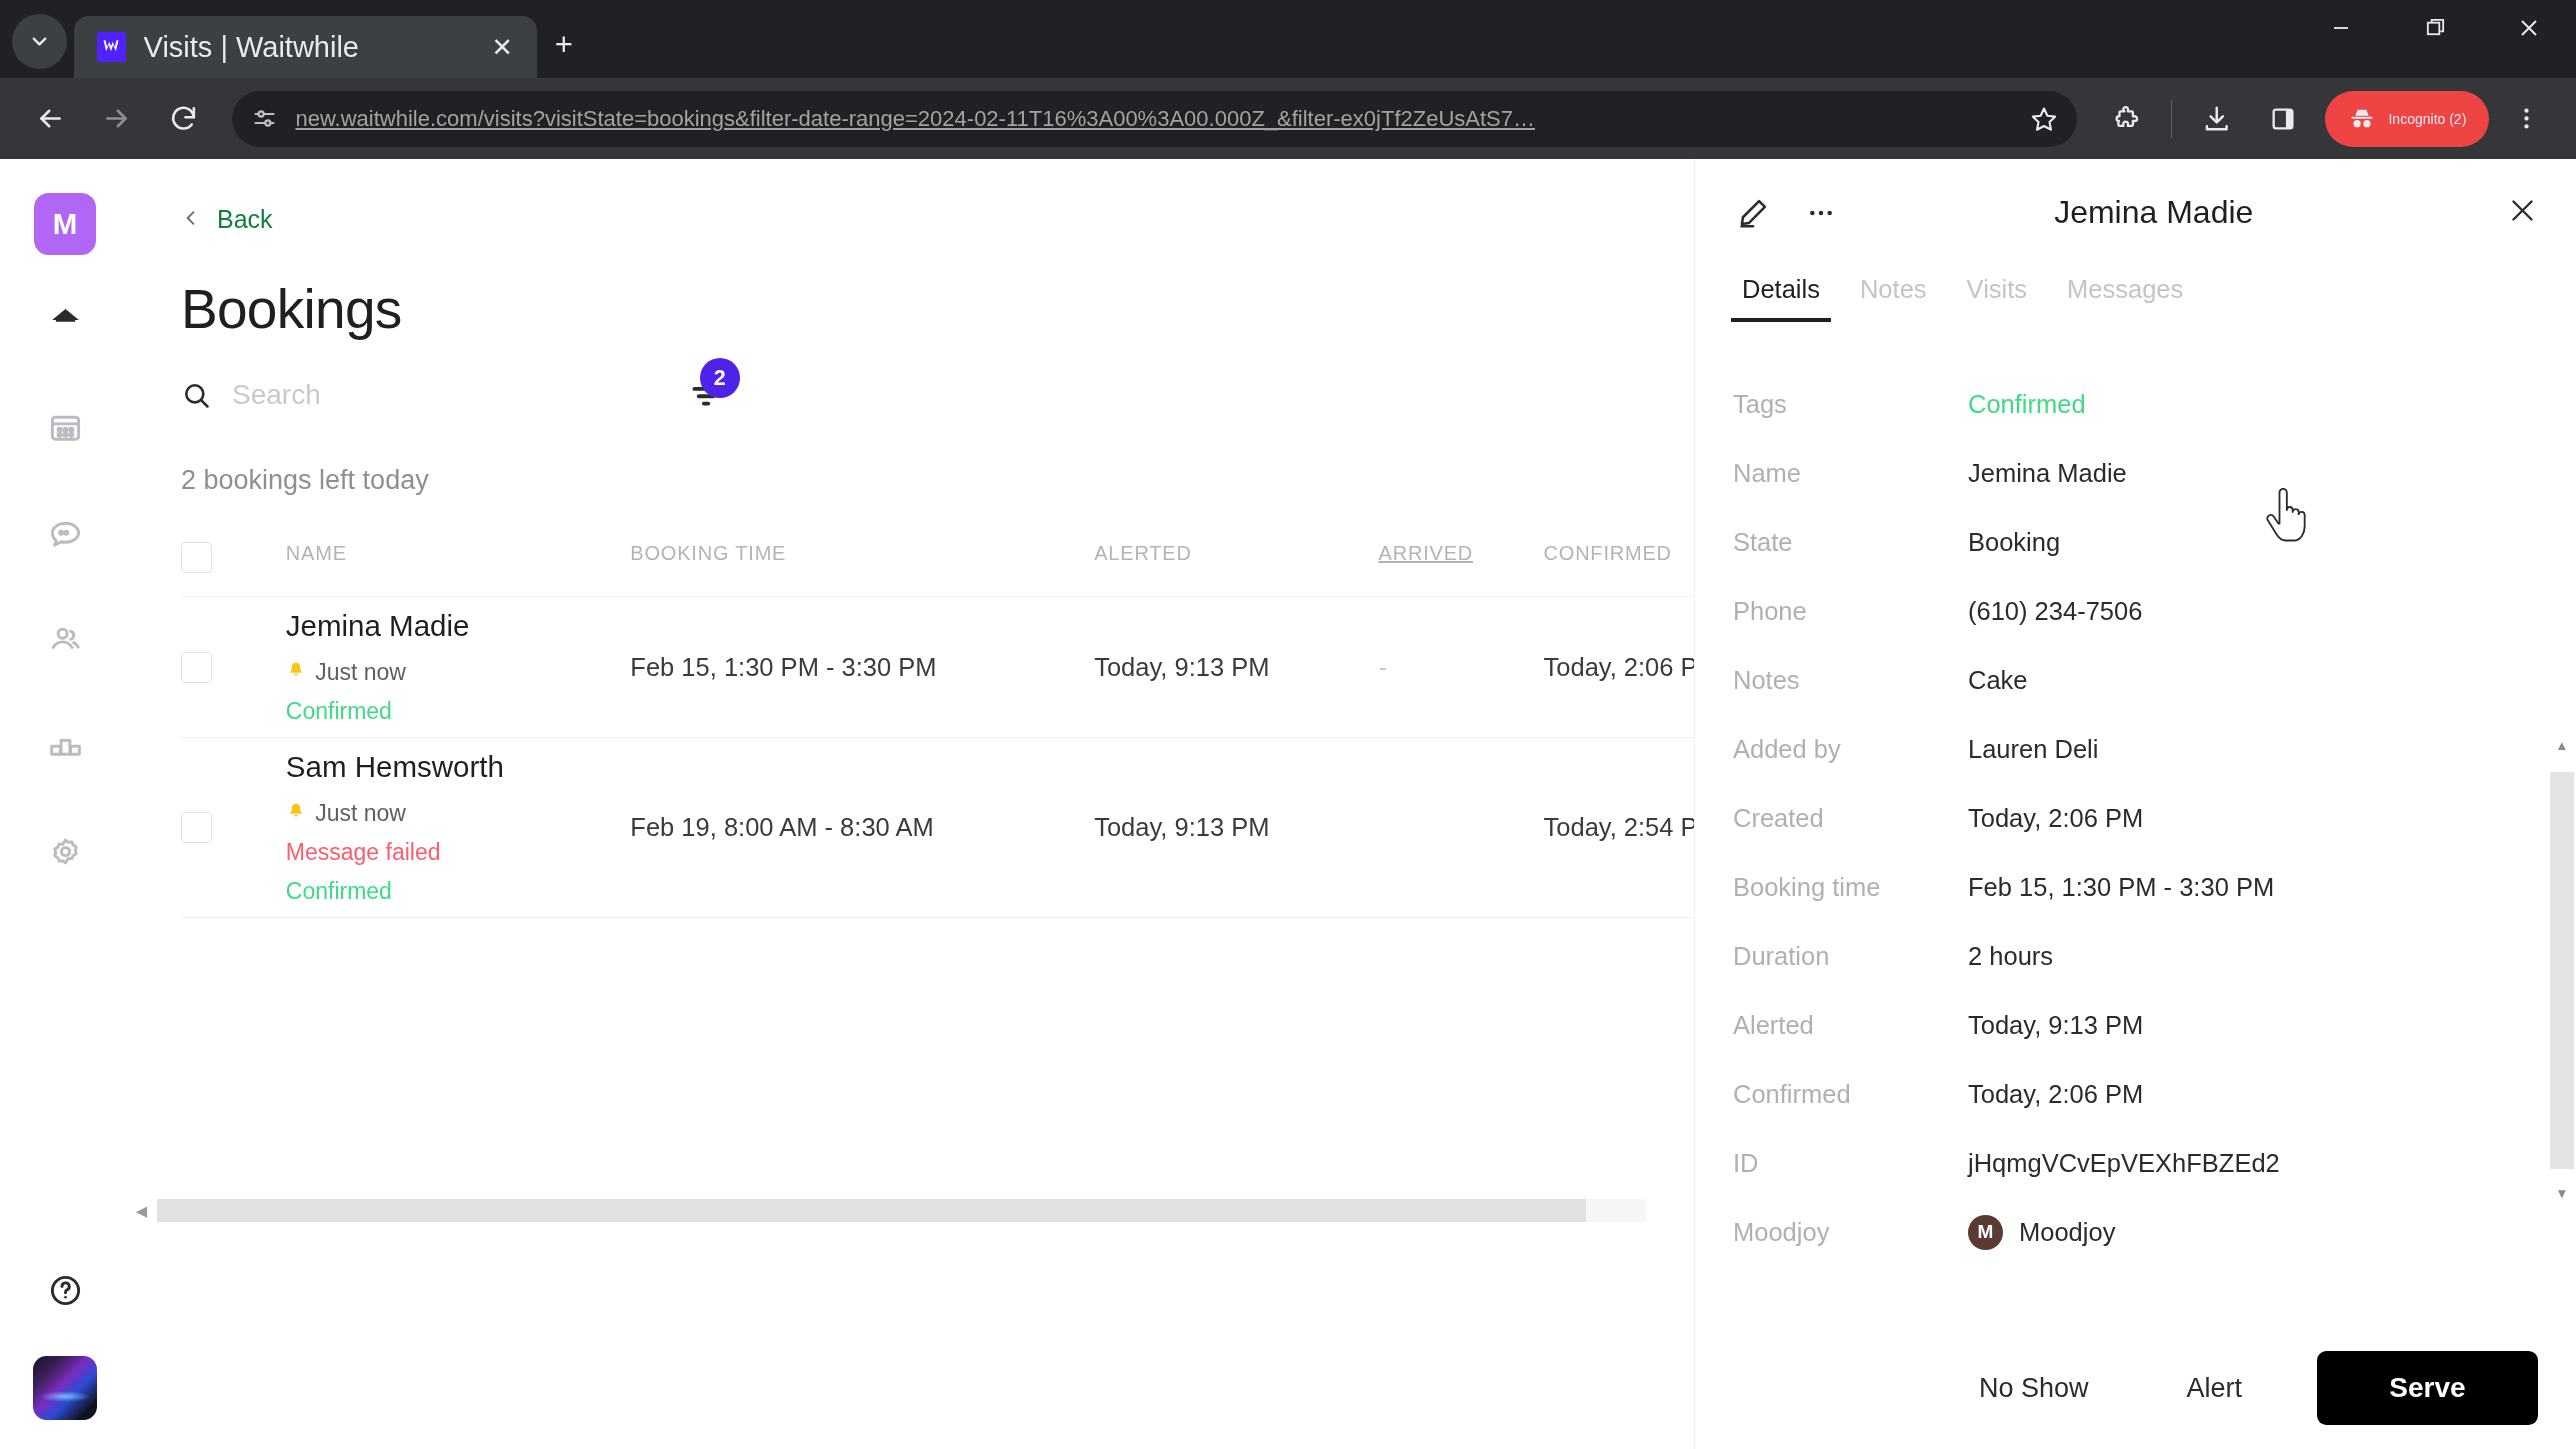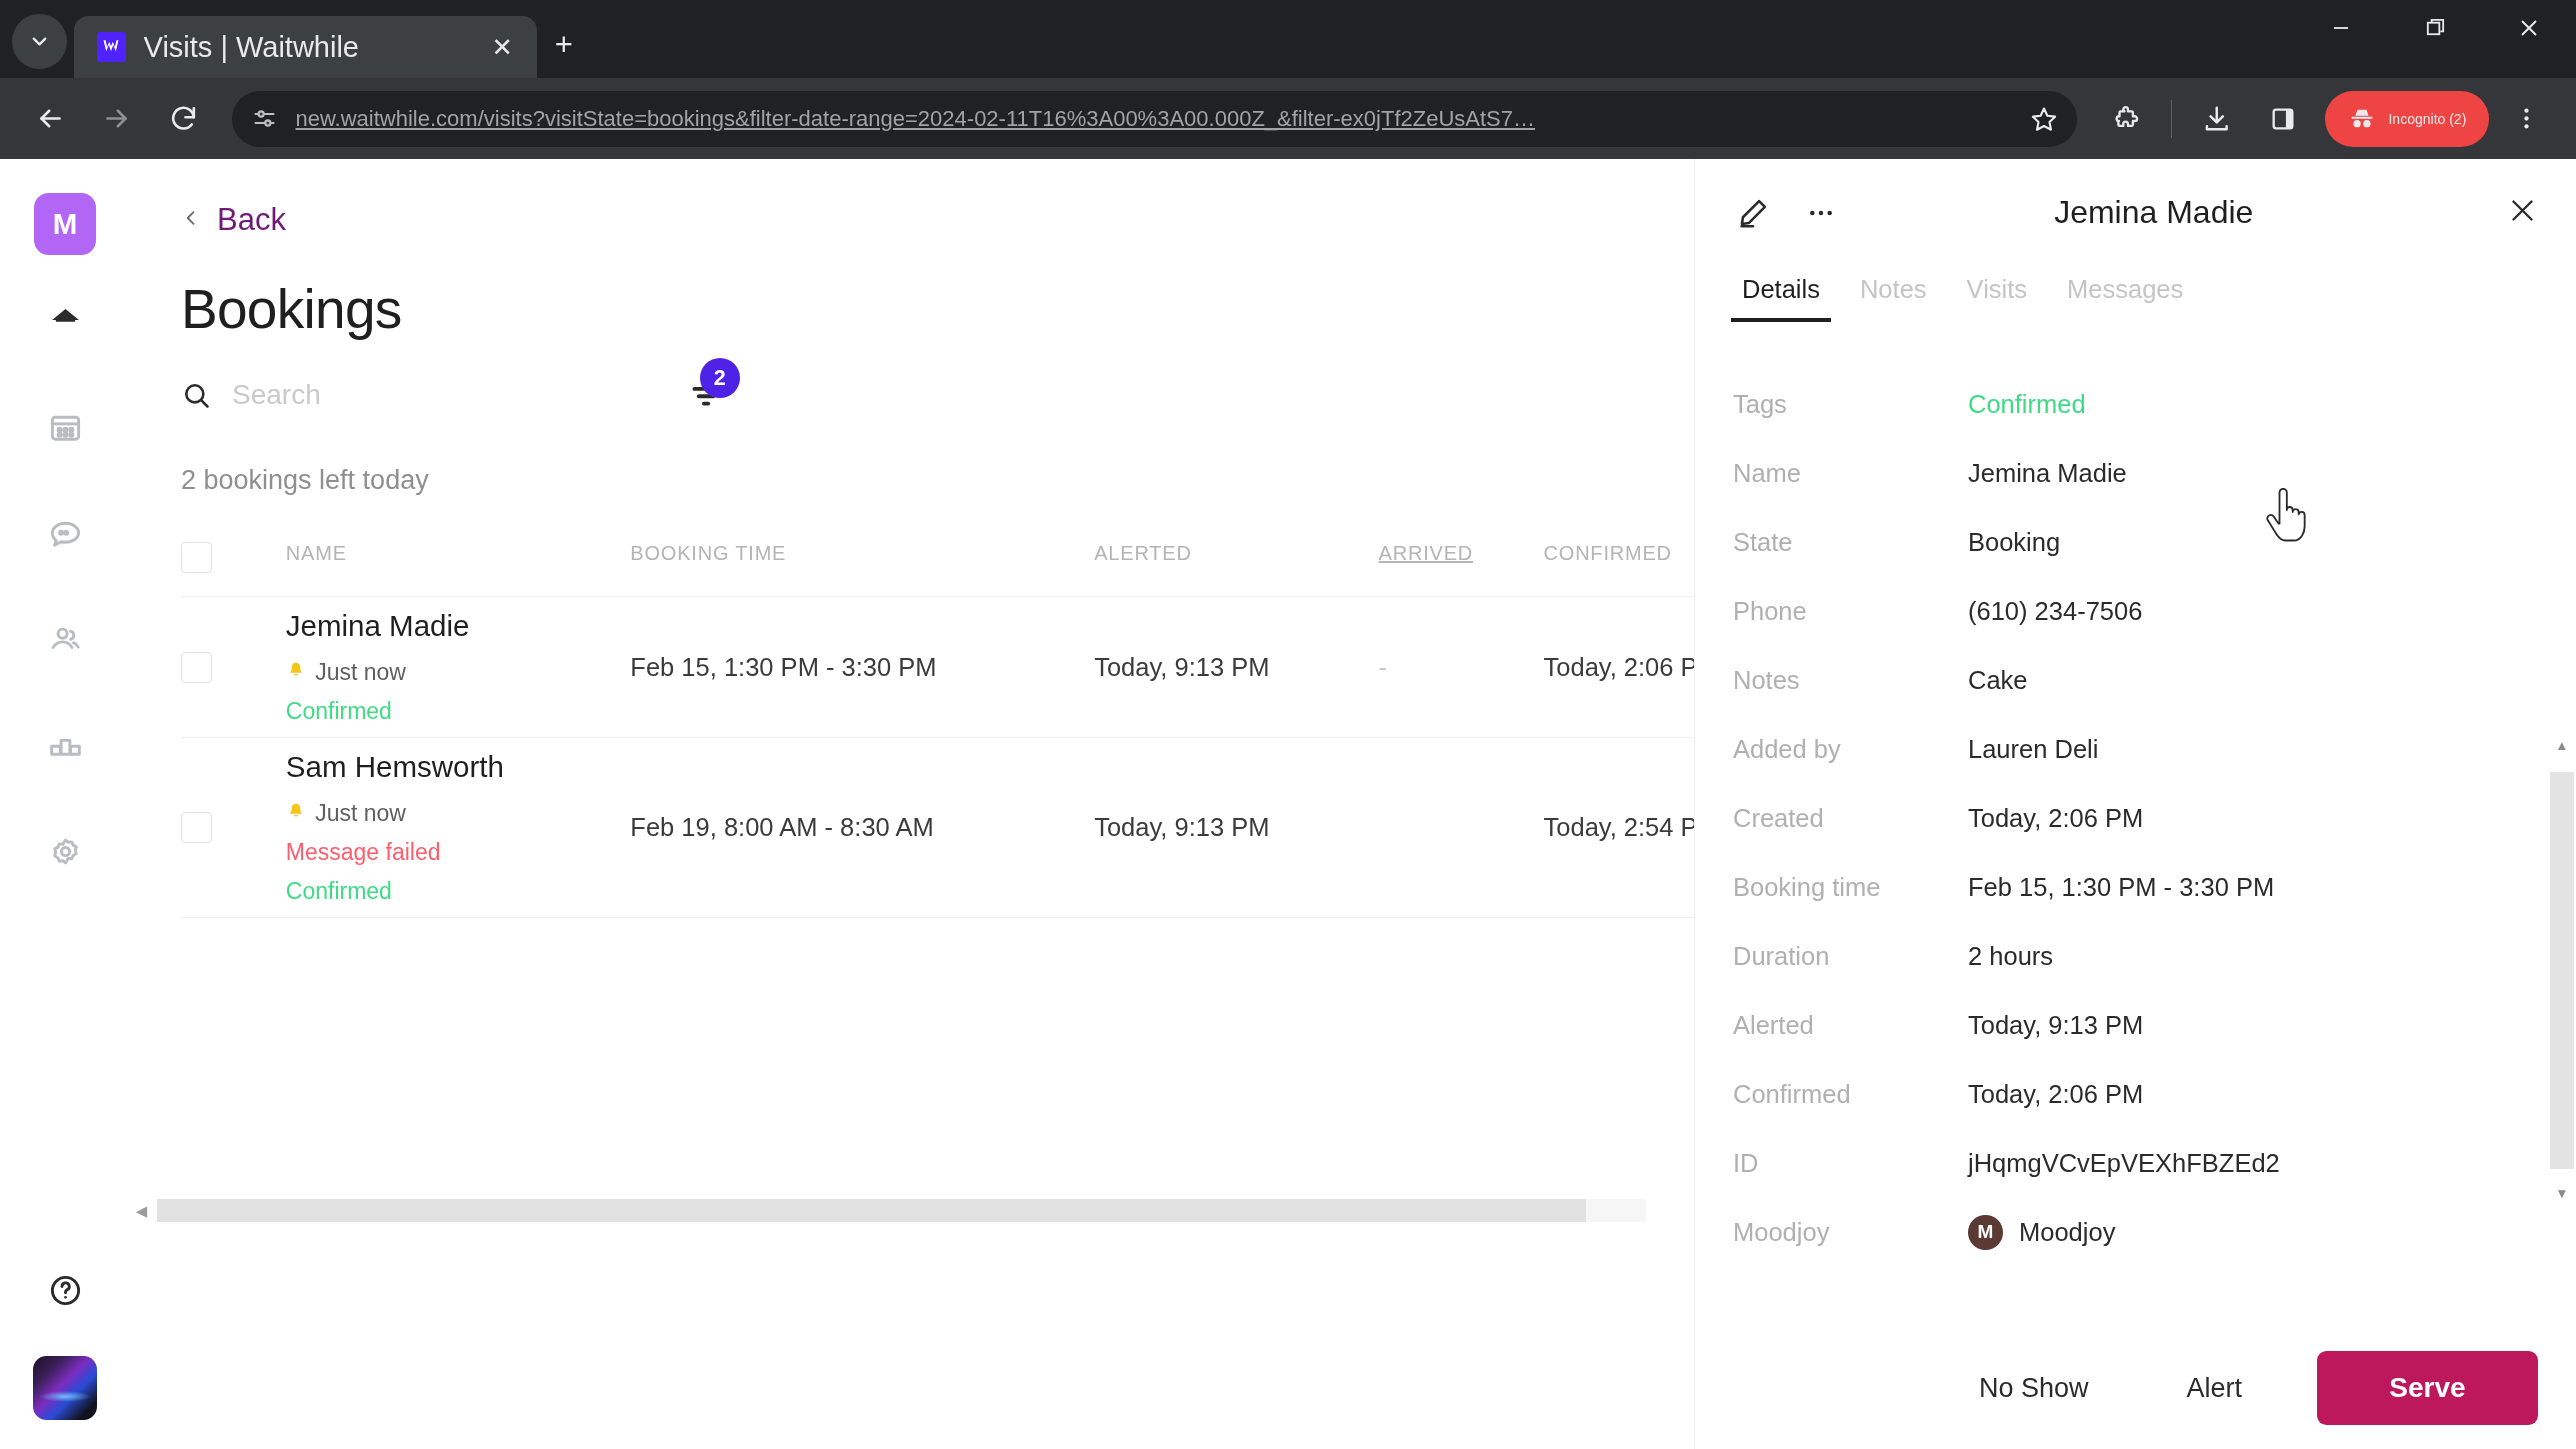--- a/index.html
+++ b/index.html
@@ -101,21 +101,21 @@
     content:""; position:absolute; left:10%; top:55%; width:80%; height:18%;
     background: radial-gradient(ellipse at center, rgba(120,200,255,.9), rgba(0,0,0,0) 70%);
   }
 
   
   .main {
     flex: 1; min-width: 0; padding: 37px 0 0 51px; position: relative;
   }
   .backrow { display: flex; align-items: center; gap: 16px; height: 47px; }
   .back-chev { color: #6b6b6b; font-size: 27px; line-height: 1; }
-  .back-label { color: #701a75; font-size: 31px; }
+  .back-label { color: #15803d; font-size: 25px; }
   .page-title { font-size: 55px; font-weight: 400; color: #1f1f1f; margin-top: 34px; letter-spacing: -0.7px; }
 
   .searchrow { display: flex; align-items: center; margin-top: 24px; height: 60px; }
   .search-wrap { display: flex; align-items: center; gap: 20px; width: 456px; }
   .search-input {
     border: none; outline: none; font-size: 28px; color: #2b2b2b;
     font-family: "Liberation Sans", sans-serif; background: transparent; width: 100%;
   }
   .search-input::placeholder { color: #c9c9c9; }
   .filter-btn { position: relative; margin-left: 40px; width: 60px; height: 60px;
@@ -202,21 +202,21 @@
   .vs-arrow { color: #8a8a8a; font-size: 13.4px; height: 23px; line-height: 23px; }
   .vs-track { flex: 1; width: 24px; background: #fff; position: relative; }
   .vs-thumb { position: absolute; left: 0; top: 14.8px; bottom: 13.4px; width: 24px; background: #e3e3e3; }
 
   .panel-foot {
     height: 122px; display: flex; align-items: center; justify-content: flex-end;
     gap: 12px; padding: 0 38px 0 0; background: #fff;
   }
   .foot-btn { font-size: 27px; color: #2b2b2b; padding: 0 43px; }
   .serve-btn {
-    background: #be185d; color: #fff; font-size: 28px; font-weight: 700;
+    background: #000000; color: #fff; font-size: 28px; font-weight: 700;
     border: none; border-radius: 9.4px; width: 221px; height: 74px;
     font-family: "Liberation Sans", sans-serif; margin-left: 20px;
   }
 
   
   .cursor { position: absolute; left: 2261px; top: 329px; pointer-events: none; }
 </style>
 </head>
 <body>
 

